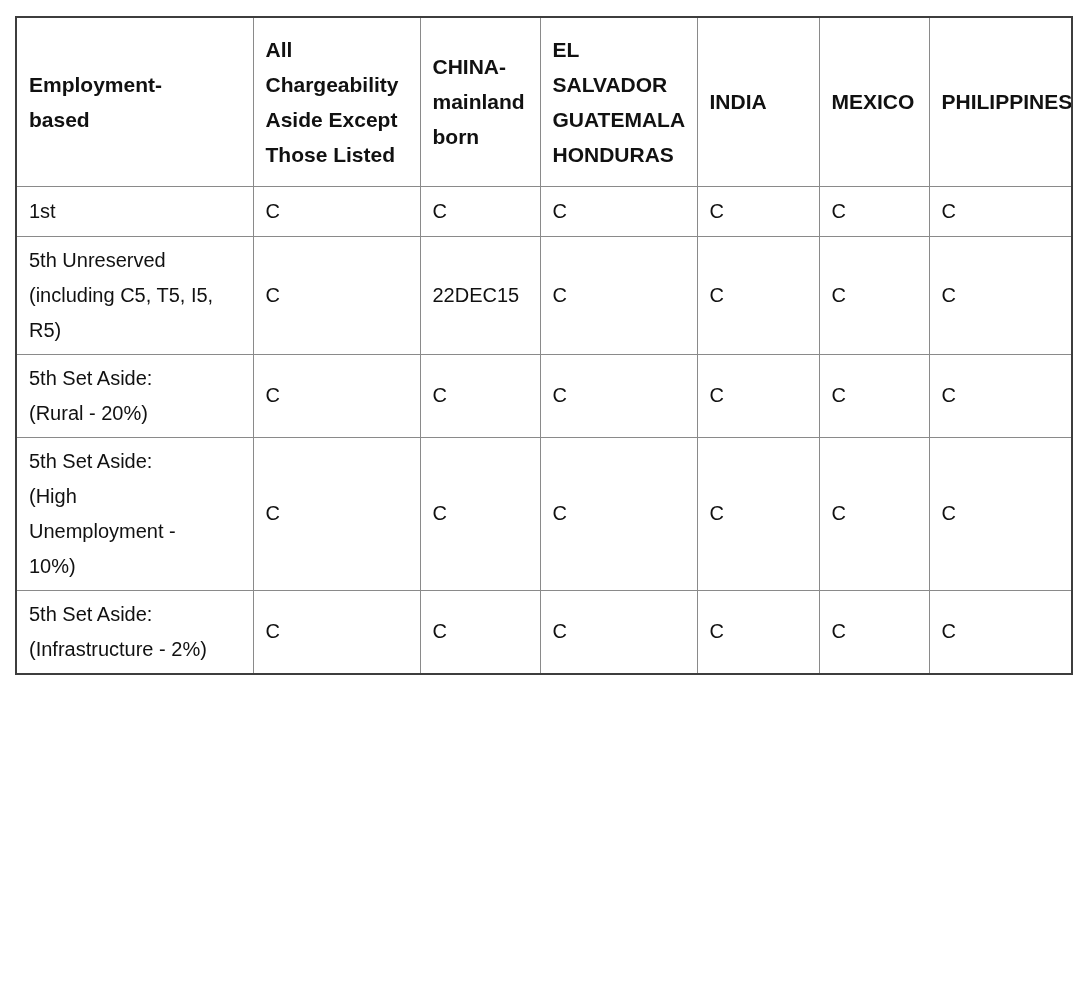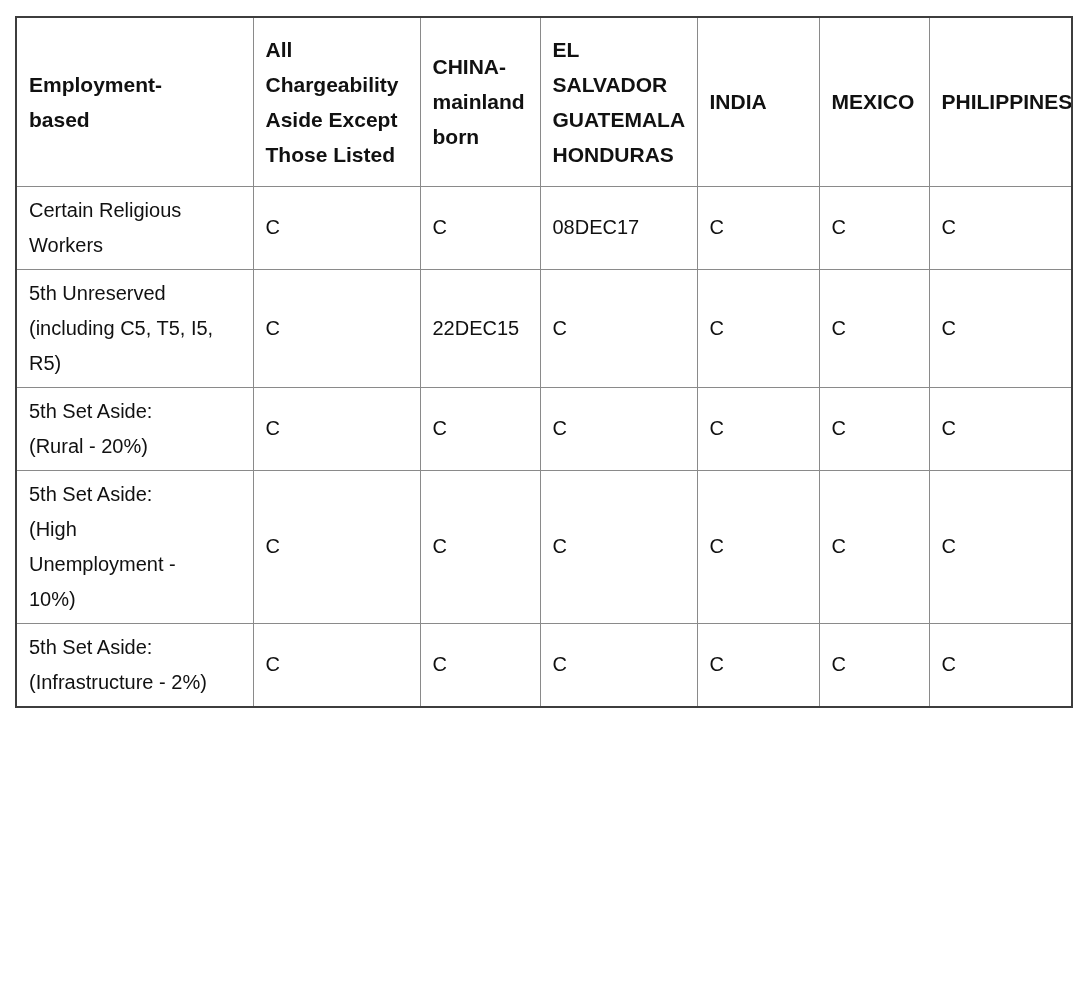--- a/index.html
+++ b/index.html
@@ -79,25 +79,24 @@
 SALVADOR
 GUATEMALA
 HONDURAS</th>
         <th>INDIA</th>
         <th>MEXICO</th>
         <th>PHILIPPINES</th>
       </tr>
   </thead>
   <tbody id="table-body">
       <tr>
-        <td>Certain Religious
-Workers</td>
+        <td>1st</td>
         <td>C</td>
         <td>C</td>
-        <td>08DEC17</td>
+        <td>C</td>
         <td>C</td>
         <td>C</td>
         <td>C</td>
       </tr>
       <tr>
         <td>5th Unreserved
 (including C5, T5, I5,
 R5)</td>
         <td>C</td>
         <td>22DEC15</td>

